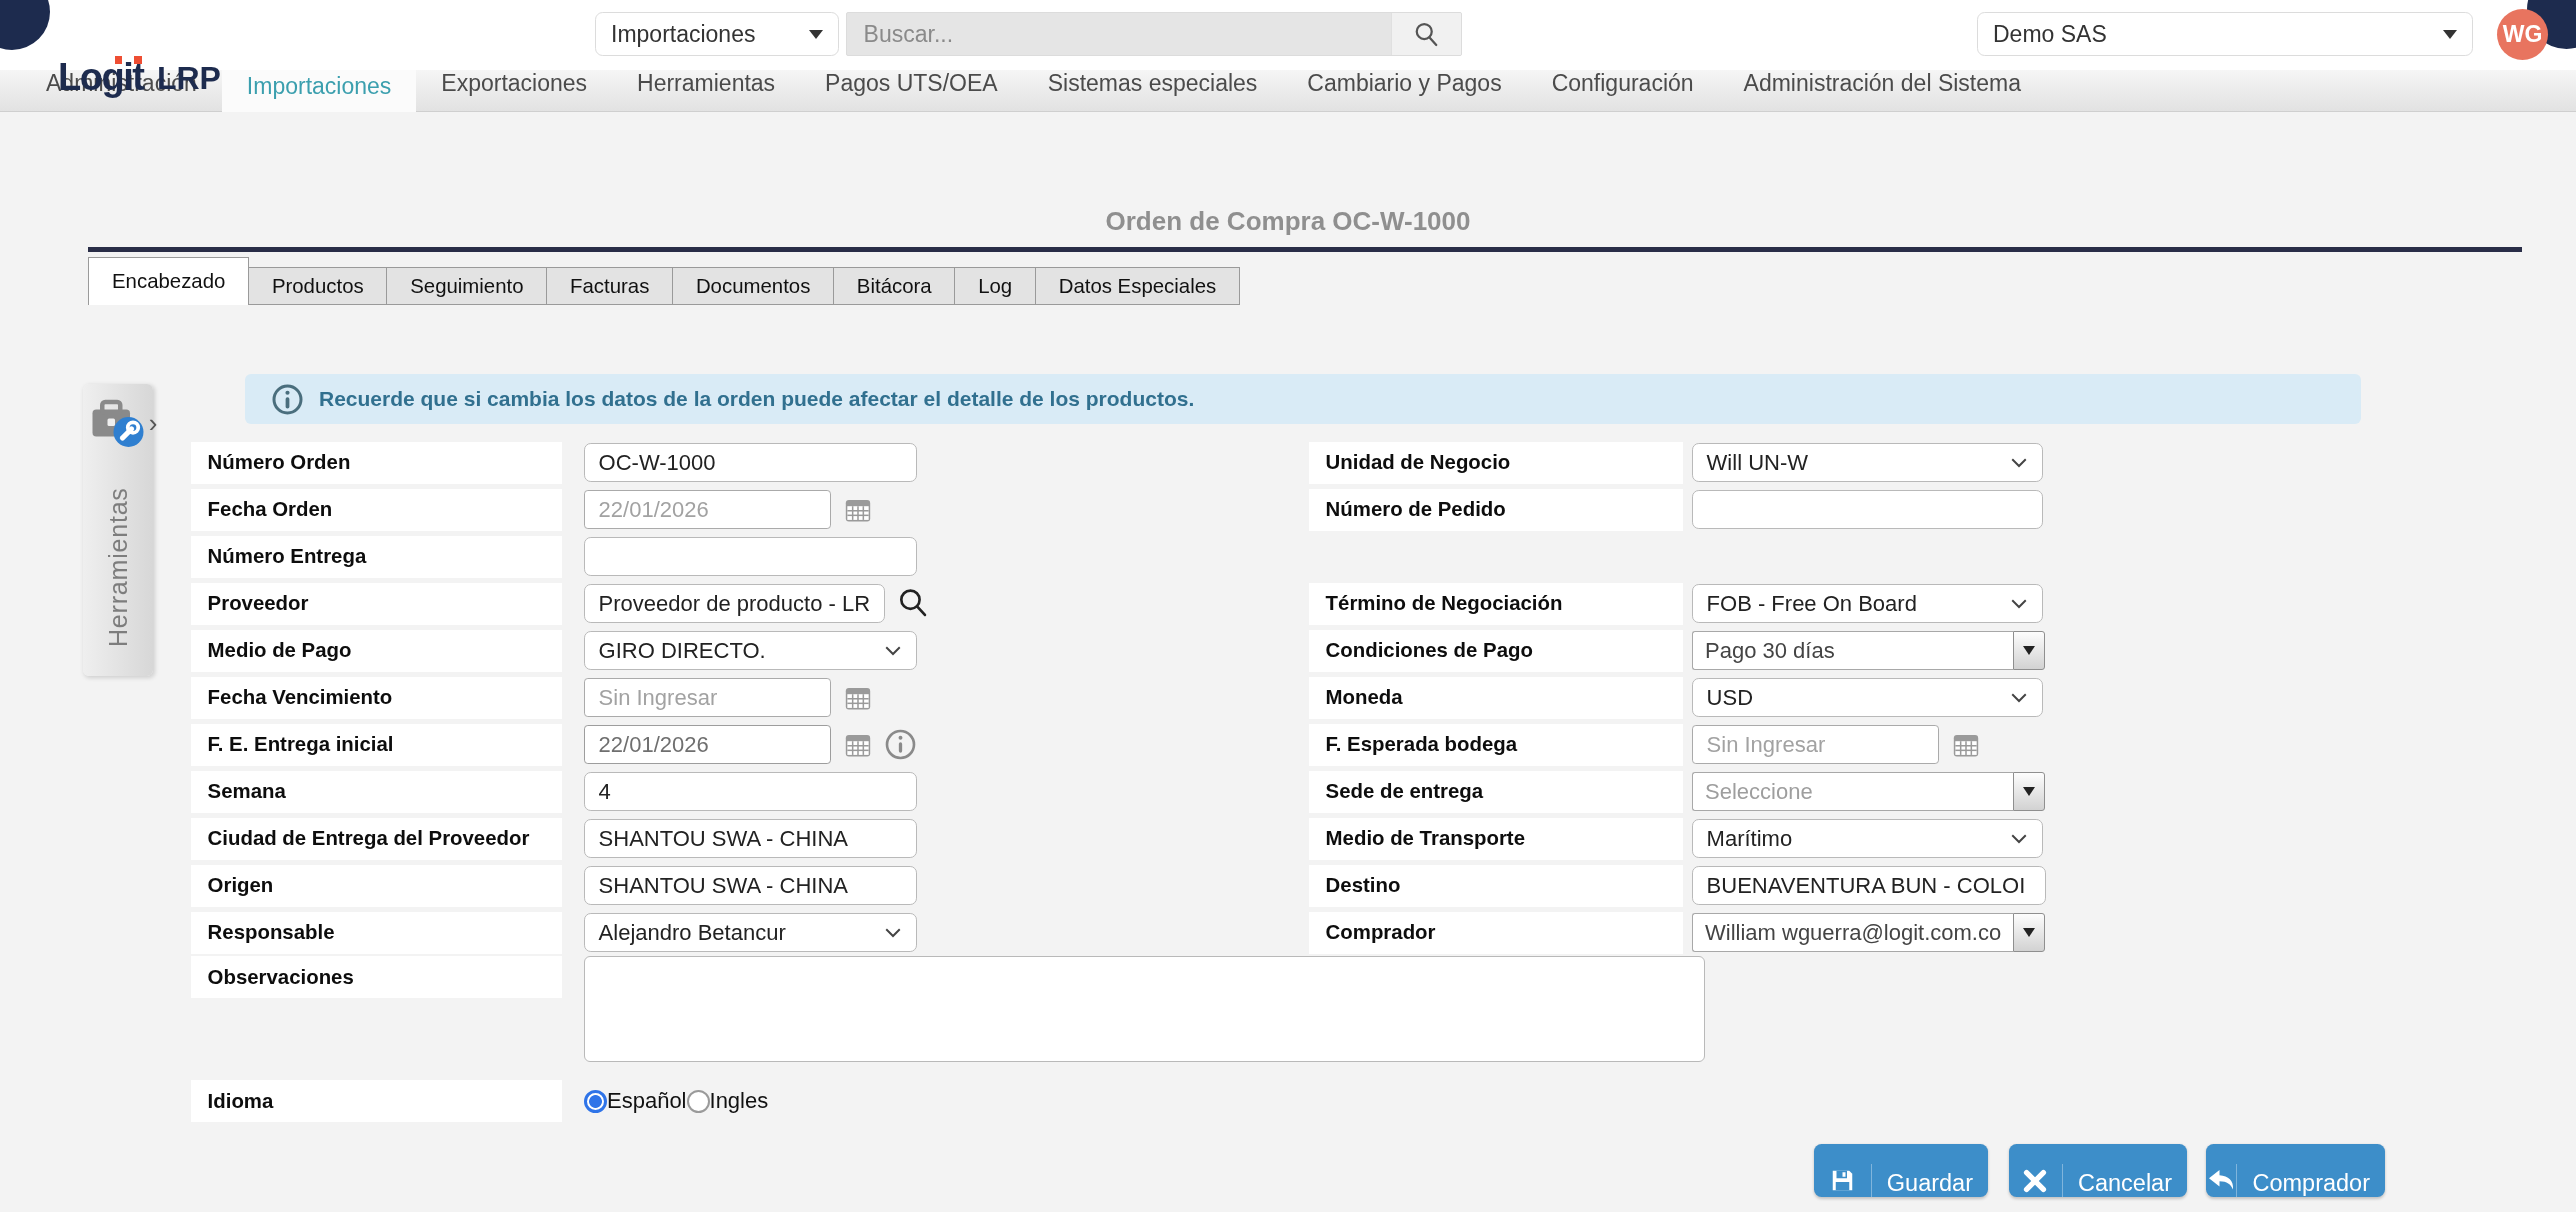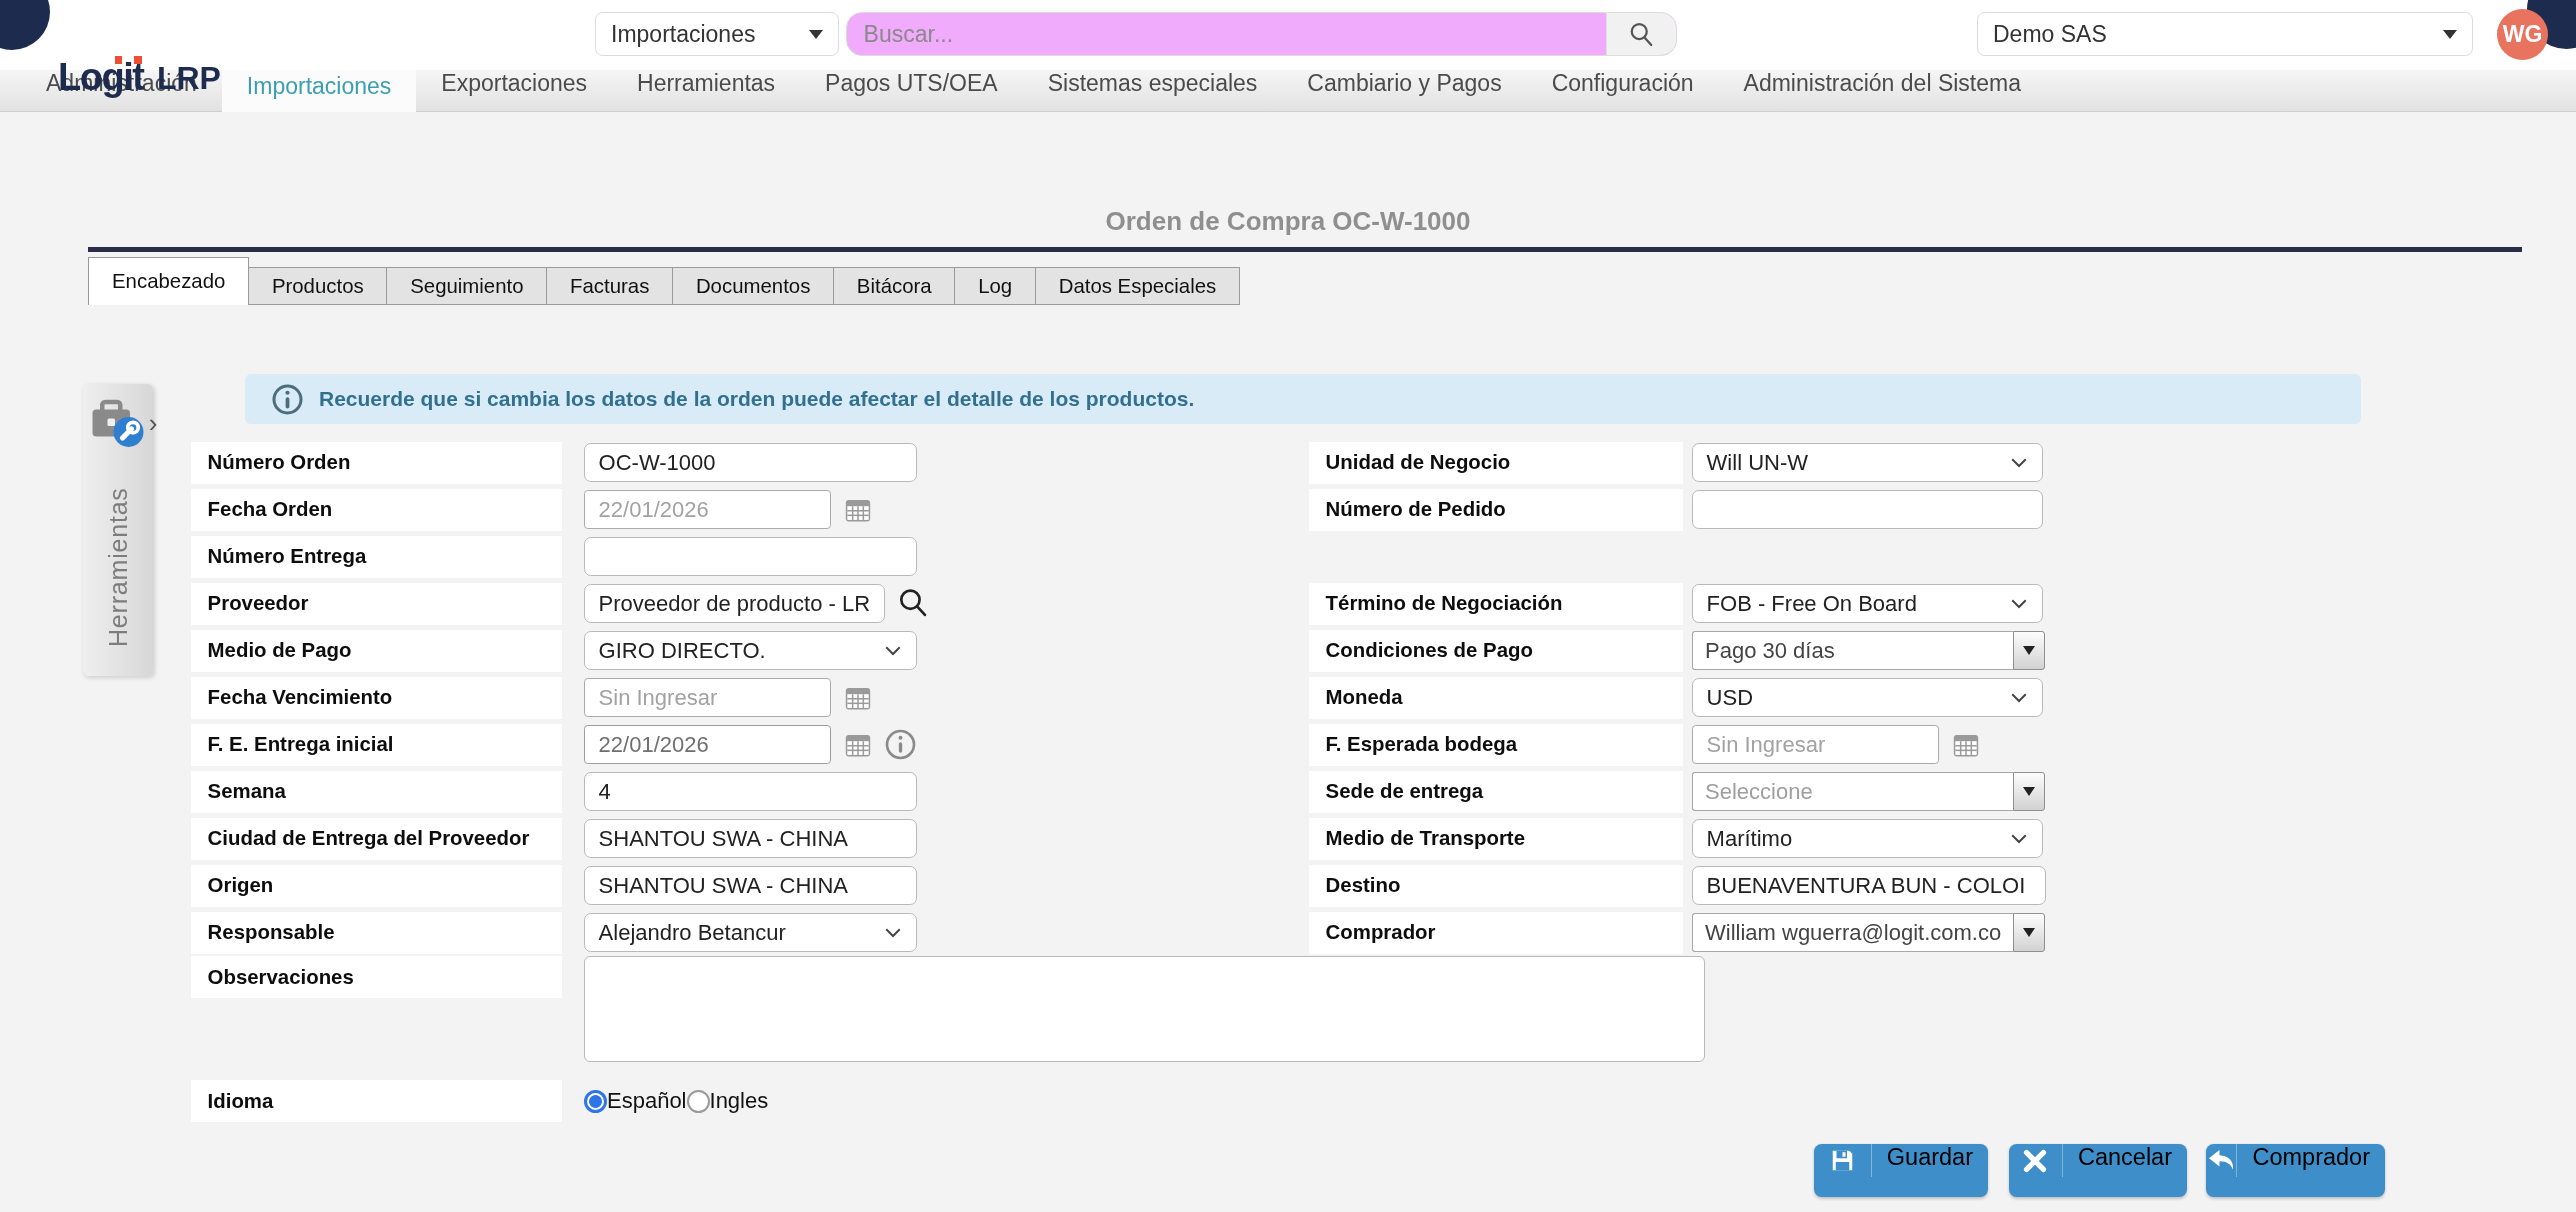--- a/index.html
+++ b/index.html
@@ -19,21 +19,21 @@
   .logo-dot1{right:21px;}
   .logo-dot2{right:1.5px;}
   .logo-suffix{font-size:32px;font-weight:700;color:#1d2b4e;margin-left:13.6px;line-height:38px;}
   .hdr-select{
     position:absolute;top:12px;height:44px;border:1.5px solid #dcdcdc;border-radius:7.6px;background:#fff;
     display:flex;align-items:center;justify-content:space-between;padding:0 15px;font-size:23px;color:#333;cursor:pointer;
   }
   .hdr-select .tri{width:0;height:0;border-left:7.6px solid transparent;border-right:7.6px solid transparent;border-top:9.8px solid #333;margin-left:12px;}
   .module-select{left:595px;width:244px;}
   .company-select{left:1977px;width:496px;}
-  .searchbox{position:absolute;left:846px;top:12px;width:831px;height:44px;border:1.5px solid #dcdcdc;border-radius:16px;background:#f0abfc;display:flex;overflow:hidden;}
+  .searchbox{position:absolute;left:846px;top:12px;width:616px;height:44px;border:1.5px solid #dcdcdc;border-radius:2px;background:#e5e5e5;display:flex;overflow:hidden;}
   .searchbox input{flex:1;border:none;outline:none;font-size:23px;color:#333;padding:0 16.6px;font-family:"Liberation Sans",sans-serif;background:transparent;}
   .searchbox input::placeholder{color:#8a8a8a;}
   .search-btn{width:70px;background:#f1f1f1;border-left:1.5px solid #e0e0e0;display:flex;align-items:center;justify-content:center;cursor:pointer;}
   .avatar{position:absolute;left:2497px;top:9px;width:51px;height:51px;border-radius:50%;background:#e8745f;color:#fff;
     font-size:23px;font-weight:700;display:flex;align-items:center;justify-content:center;}
 
   
   .navbar{position:absolute;top:54px;left:0;width:2576px;height:58px;background:linear-gradient(#fdfdfd,#e2e2e2);border-bottom:1.5px solid #cfcfcf;z-index:4;}
   .nav-items{display:flex;height:58px;align-items:stretch;padding-left:21px;}
   .nav-item{font-size:23px;color:#4b4b4b;display:flex;align-items:center;padding:0 25px;cursor:pointer;white-space:nowrap;}
@@ -92,21 +92,21 @@
   .combo-btn .tri{width:0;height:0;border-left:6.8px solid transparent;border-right:6.8px solid transparent;border-top:9px solid #222;}
   .icon-after{margin-left:10.6px;display:flex;align-items:center;flex:none;}
   textarea.obs{width:1461px;height:106px;border:1.5px solid #b9b9b9;border-radius:6px;background:#fff;resize:none;
     font-family:"Liberation Sans",sans-serif;font-size:22px;padding:9px 13.6px;outline:none;}
   .radio-group{display:flex;align-items:center;font-size:22px;color:#111;}
   .radio{width:23px;height:23px;border-radius:50%;flex:none;cursor:pointer;}
   .radio.checked{border:3px solid #2f74e8;background:radial-gradient(circle,#2f74e8 0 6px,#fff 6.8px);}
   .radio.unchecked{border:2.3px solid #9a9a9a;background:#fff;}
 
   
-  .btn{position:absolute;top:1144px;height:53px;background:#3d8ec9;border-radius:7.6px;color:#000000;display:flex;align-items:flex-start;cursor:pointer;box-shadow:0 1.5px 3px rgba(0,0,0,0.2);}
+  .btn{position:absolute;top:1144px;height:53px;background:#3d8ec9;border-radius:7.6px;color:#ffffff;display:flex;align-items:flex-end;cursor:pointer;box-shadow:0 1.5px 3px rgba(0,0,0,0.2);}
   .btn .icon-cell{width:59px;display:flex;align-items:center;justify-content:center;border-right:1.5px solid rgba(255,255,255,0.35);height:33px;}
   .btn .btn-label{flex:1;text-align:center;font-size:23.5px;padding:0 15px;}
   .btn-guardar{left:1814px;width:174px;}
   .btn-cancelar{left:2009px;width:178px;}
   .btn-regresar{left:2206px;width:179px;}
 </style>
 </head>
 <body>
 
 <div class="header">

